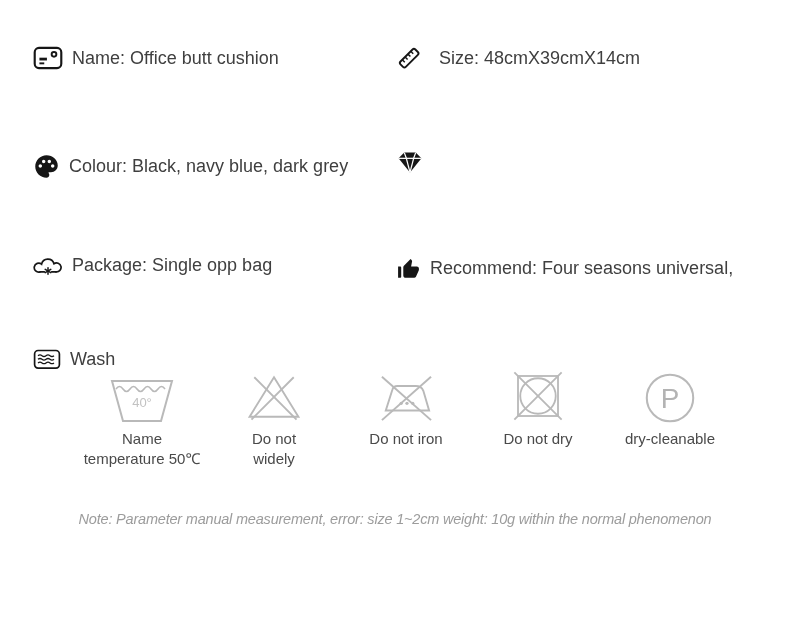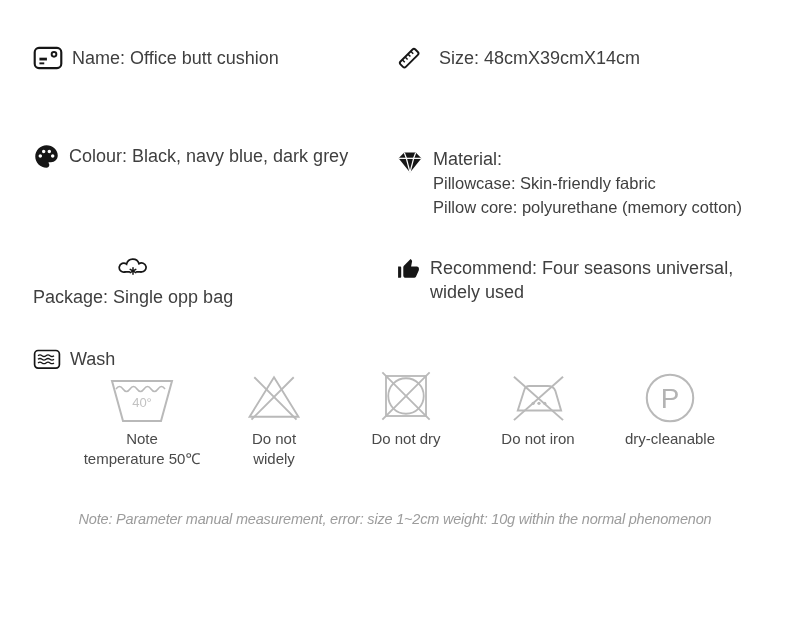--- a/index.html
+++ b/index.html
@@ -8,23 +8,23 @@
     background:#ffffff;
     font-family:"Liberation Sans",sans-serif;
     color:#3f3f3f;
   }
   .spec{position:absolute;display:flex;align-items:center;gap:9px;font-size:18px;}
   .spec.top-align{align-items:flex-start;}
   .ic{flex:0 0 auto;display:flex;}
   .ic svg{display:block;}
   #row-name{left:33px;top:45px;}
   #row-size{left:396px;top:45px;gap:17px;}
-  #row-colour{left:33px;top:143px;}
+  #row-colour{left:33px;top:153px;}
   #row-material{left:396px;top:147px;}
-  #row-package{left:33px;top:252px;flex-direction:column;}
+  #row-package{left:33px;top:252px;}
   #row-recommend{left:396px;top:256px;}
   #row-wash{left:33px;top:348px;}
   .ml{line-height:24px;}
   .ml .main{font-size:18px;}
   .ml .sub{font-size:16.5px;}
   .rec-text{line-height:24px;text-align:left;width:max-content;}
   .care-row{position:absolute;left:76px;top:366px;width:660px;display:flex;}
   .care-item{flex:1 1 0;display:flex;flex-direction:column;align-items:center;}
   .care-glyph{height:58px;display:flex;align-items:flex-end;justify-content:center;}
   .care-label{margin-top:5px;font-size:15px;line-height:20px;color:#4a4a4a;text-align:center;white-space:nowrap;}
@@ -81,25 +81,20 @@
       <path class="fill-dark" d="M2,8 L7.5,2.5 L18.5,2.5 L24,8 L13,21.5 Z"></path>
       <g stroke="#ffffff" stroke-width="1.2">
         <line x1="2" y1="8" x2="24" y2="8"></line>
         <line x1="7.5" y1="2.5" x2="9.5" y2="8"></line>
         <line x1="18.5" y1="2.5" x2="16.5" y2="8"></line>
         <line x1="9.5" y1="8" x2="13" y2="21.5"></line>
         <line x1="16.5" y1="8" x2="13" y2="21.5"></line>
       </g>
     </svg>
   </span>
-  <span class="ml">
-    <div class="main">Material:</div>
-    <div class="sub">Pillowcase: Skin-friendly fabric</div>
-    <div class="sub">Pillow core: polyurethane (memory cotton)</div>
-  </span>
 </div>
 
 <div class="spec" id="row-package">
   <span class="ic">
     <svg width="30" height="26" viewBox="0 0 28 24">
       <path class="stroke-dark" stroke-width="1.6" stroke-linecap="round" d="M6.5,18.5 A4.2,4.2 0 1 1 8,11.2 A6,6 0 0 1 19.6,10.8 A4.2,4.2 0 1 1 21.4,18.4"></path>
       <path class="stroke-dark" stroke-width="1.6" stroke-linecap="round" d="M6.5,18.5 L10.6,18.5"></path>
       <path class="stroke-dark" stroke-width="1.6" stroke-linecap="round" d="M17.4,18.4 L21.4,18.4"></path>
       <g class="stroke-dark" stroke-width="1.4" stroke-linecap="round">
         <line x1="14" y1="14.6" x2="14" y2="20.6"></line>
@@ -112,21 +107,20 @@
 </div>
 
 <div class="spec top-align" id="row-recommend">
   <span class="ic" style="margin-top:1px">
     <svg width="25" height="25" viewBox="0 0 24 24">
       <path class="fill-dark" d="M2 20h2c.55 0 1-.45 1-1v-9c0-.55-.45-1-1-1H2v11zm19.83-7.12c.11-.25.17-.52.17-.8V11c0-1.1-.9-2-2-2h-5.5l.92-4.65c.05-.22.02-.46-.08-.66-.23-.45-.52-.86-.88-1.22L14 2 7.59 8.41C7.21 8.79 7 9.3 7 9.83v7.84C7 18.95 8.05 20 9.34 20h8.11c.7 0 1.36-.37 1.72-.97l2.66-6.15z"></path>
     </svg>
   </span>
   <span class="rec-text">
     <div>Recommend: Four seasons universal,</div>
-    <div>widely used</div>
   </span>
 </div>
 
 <div class="spec" id="row-wash">
   <span class="ic">
     <svg width="28" height="23" viewBox="0 0 28 22">
       <rect class="stroke-dark" x="1.6" y="2" width="24.8" height="17.6" rx="3.5" stroke-width="1.7"></rect>
       <g class="stroke-dark" stroke-width="1.3">
         <path d="M5,7.2 q2,-1.6 4,0 t4,0 t4,0 t4,0"></path>
         <path d="M5,10.8 q2,-1.6 4,0 t4,0 t4,0 t4,0"></path>
@@ -141,50 +135,36 @@
 
   <div class="care-item">
     <div class="care-glyph">
       <svg width="66" height="47" viewBox="0 0 66 47">
         <polygon class="stroke-care" points="3,4 63,4 52,44 14,44" stroke-width="2"></polygon>
         <path class="stroke-care" stroke-width="1.6" d="M7,12 q3.5,-5 7,0 t7,0 t7,0 t7,0 t7,0 t7,0 t7,0"></path>
         <text class="sym-text" x="33" y="30" text-anchor="middle">40°</text>
       </svg>
     </div>
     <div class="care-label">
-      <div>Note</div>
+      <div>Name</div>
       <div>temperature 50℃</div>
     </div>
   </div>
 
   <div class="care-item">
     <div class="care-glyph">
       <svg width="62" height="54" viewBox="0 0 66 56">
         <polygon class="stroke-care" points="33,7 59,49 7,49" stroke-width="2"></polygon>
         <line class="stroke-care" x1="12" y1="7" x2="57" y2="52" stroke-width="2"></line>
         <line class="stroke-care" x1="54" y1="7" x2="9" y2="52" stroke-width="2"></line>
       </svg>
     </div>
     <div class="care-label">
       <div>Do not</div>
       <div>widely</div>
-    </div>
-  </div>
-
-  <div class="care-item">
-    <div class="care-glyph">
-      <svg width="60" height="56" viewBox="0 0 66 60">
-        <rect class="stroke-care" x="11" y="8" width="44" height="44" stroke-width="2"></rect>
-        <circle class="stroke-care" cx="33" cy="30" r="19.5" stroke-width="2"></circle>
-        <line class="stroke-care" x1="7" y1="4" x2="59" y2="56" stroke-width="2"></line>
-        <line class="stroke-care" x1="59" y1="4" x2="7" y2="56" stroke-width="2"></line>
-      </svg>
-    </div>
-    <div class="care-label">
-      <div>Do not dry</div>
     </div>
   </div>
 
   <div class="care-item">
     <div class="care-glyph">
       <svg width="64" height="52" viewBox="0 0 66 54">
         <path class="stroke-care" stroke-width="2" d="M12,40 L19,18 Q20,14.5 24,14.5 L43,14.5 Q49,14.5 51,19.5 L57,40 Z"></path>
         <g fill="#b9b9b9">
           <circle cx="28" cy="32.5" r="1.7"></circle>
           <circle cx="34" cy="32.5" r="1.7"></circle>
@@ -194,20 +174,34 @@
         <line class="stroke-care" x1="59" y1="5" x2="8" y2="50" stroke-width="2"></line>
       </svg>
     </div>
     <div class="care-label">
       <div>Do not iron</div>
     </div>
   </div>
 
   <div class="care-item">
     <div class="care-glyph">
+      <svg width="60" height="56" viewBox="0 0 66 60">
+        <rect class="stroke-care" x="11" y="8" width="44" height="44" stroke-width="2"></rect>
+        <circle class="stroke-care" cx="33" cy="30" r="19.5" stroke-width="2"></circle>
+        <line class="stroke-care" x1="7" y1="4" x2="59" y2="56" stroke-width="2"></line>
+        <line class="stroke-care" x1="59" y1="4" x2="7" y2="56" stroke-width="2"></line>
+      </svg>
+    </div>
+    <div class="care-label">
+      <div>Do not dry</div>
+    </div>
+  </div>
+
+  <div class="care-item">
+    <div class="care-glyph">
       <svg width="54" height="52" viewBox="0 0 58 56">
         <circle class="stroke-care" cx="29" cy="28" r="25" stroke-width="2.2"></circle>
         <text class="sym-p" x="29" y="39" text-anchor="middle">P</text>
       </svg>
     </div>
     <div class="care-label">
       <div>dry-cleanable</div>
     </div>
   </div>
 

